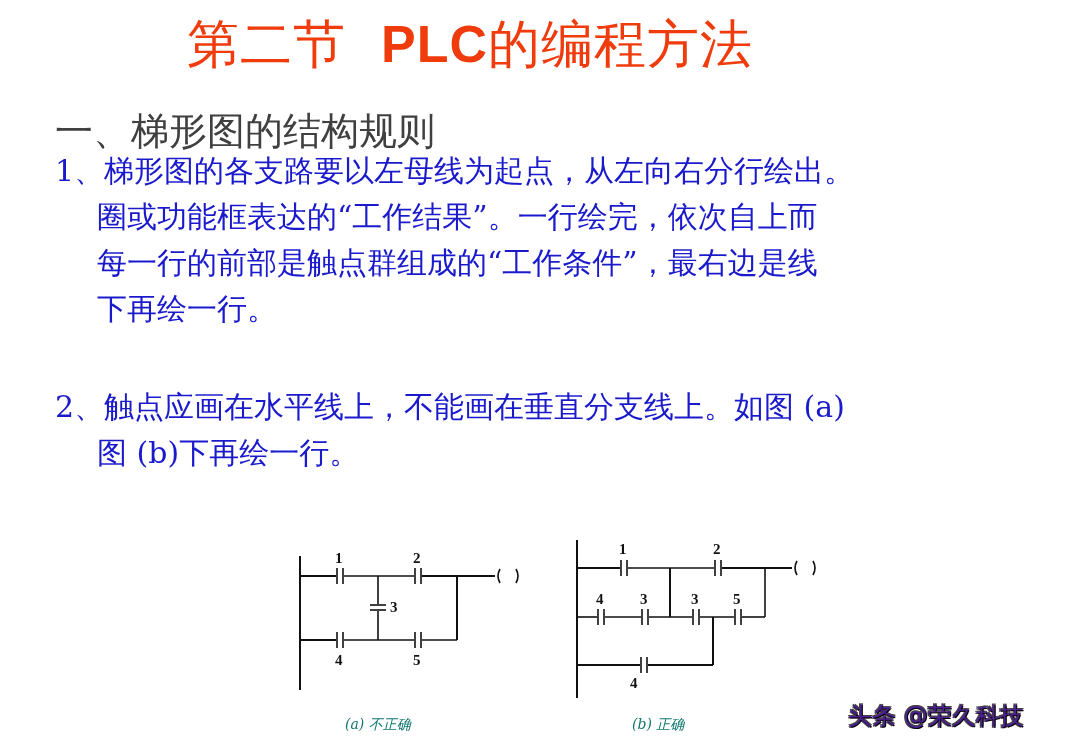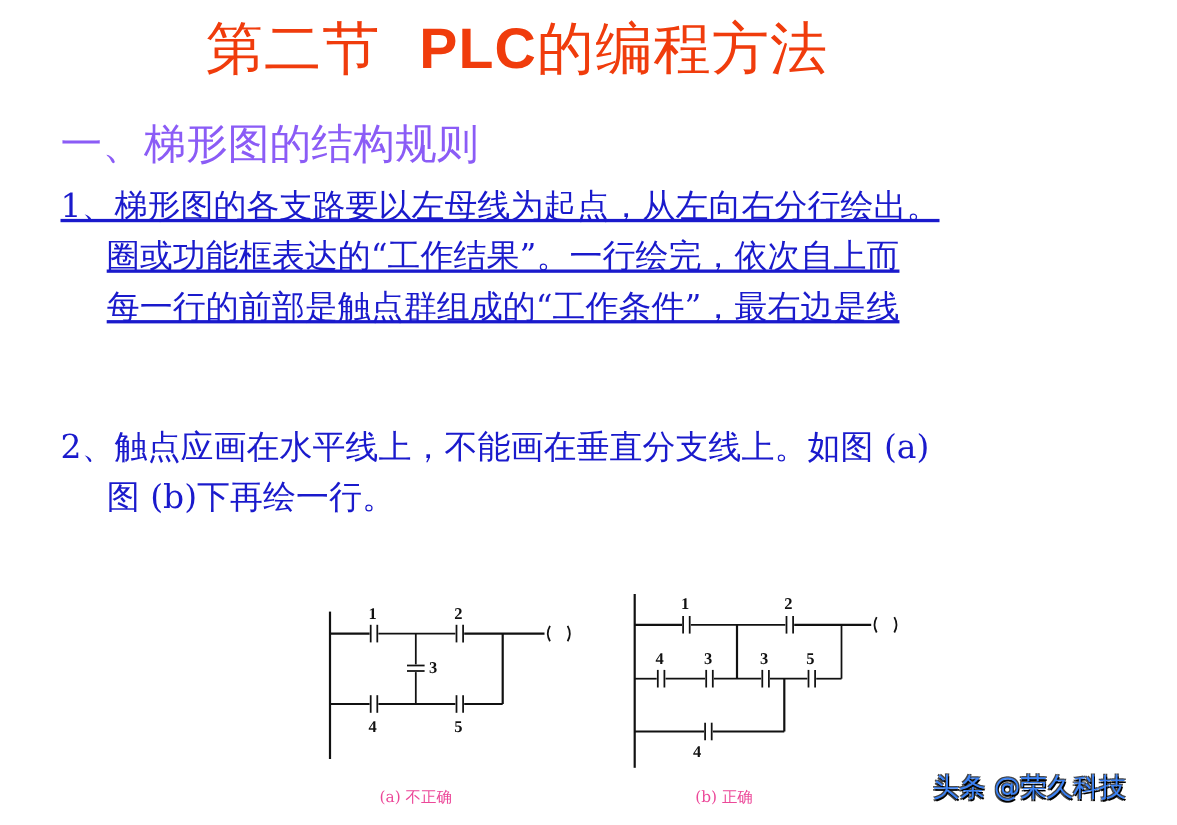--- a/index.html
+++ b/index.html
@@ -1,44 +1,45 @@
 <!DOCTYPE html>
 <html><head>
 <meta charset="utf-8">
 <style>
   html, body { margin:0; padding:0; background:#ffffff; }
   body { width:1070px; height:750px; position:relative; overflow:hidden;
          font-family:"DejaVu Serif","Liberation Serif",serif; }
   .title { position:absolute; left:0; top:10px; width:940px; text-align:center;
            font-size:52px; color:#f03c0c; font-weight:normal; letter-spacing:1px; white-space:pre; }
   .title .en { font-family:"Liberation Sans","DejaVu Sans",sans-serif; font-weight:bold; }
-  .heading { position:absolute; left:55px; top:106px; font-size:38px; color:#8b5cf6; }
+  .heading { position:absolute; left:55px; top:106px; font-size:38px; color:#404040; }
   .para { position:absolute; color:#1a1acc; font-size:30px; line-height:46px; }
   .para .line { white-space:nowrap; }
-  .p1 { left:55px; top:165px;text-decoration:underline; }
+  .p1 { left:55px; top:148px; }
   .p2 { left:55px; top:343px;margin-top:41px; }
   .indent { padding-left:42px; }
   svg { position:absolute; left:0; top:0; }
-  .cap { position:absolute; font-size:14px; color:#ec4899; }
-  .wm { position:absolute; left:848px; top:700px; font-size:24px; color:#3b82f6;
+  .cap { position:absolute; font-size:14px; color:#0f766e;font-style:italic; }
+  .wm { position:absolute; left:848px; top:700px; font-size:24px; color:#4c1d95;
         font-family:"DejaVu Sans","Liberation Sans",sans-serif;
         text-shadow: 1px 1px 0 #000, -1px -1px 0 #444, 1px -1px 0 #444, -1px 1px 0 #444; }
   .lbl { font-family:"Liberation Serif","DejaVu Serif",serif; font-size:15px; font-weight:bold; fill:#111; }
 </style>
 </head>
 <body>
 
 <div class="title"><span>第二节  </span><span class="en">PLC</span><span>的编程方法</span></div>
 
 <div class="heading">一、梯形图的结构规则</div>
 
 <div class="para p1">
   <div class="line">1、梯形图的各支路要以左母线为起点，从左向右分行绘出。</div>
   <div class="line indent">圈或功能框表达的“工作结果”。一行绘完，依次自上而</div>
   <div class="line indent">每一行的前部是触点群组成的“工作条件”，最右边是线</div>
+  <div class="line indent">下再绘一行。</div>
 </div>
 
 <div class="para p2">
   <div class="line">2、触点应画在水平线上，不能画在垂直分支线上。如图 (a)</div>
   <div class="line indent">图 (b)下再绘一行。</div>
 </div>
 
 <svg width="1070" height="750" stroke="#111" fill="none" stroke-width="1.6">
 
   <g>

